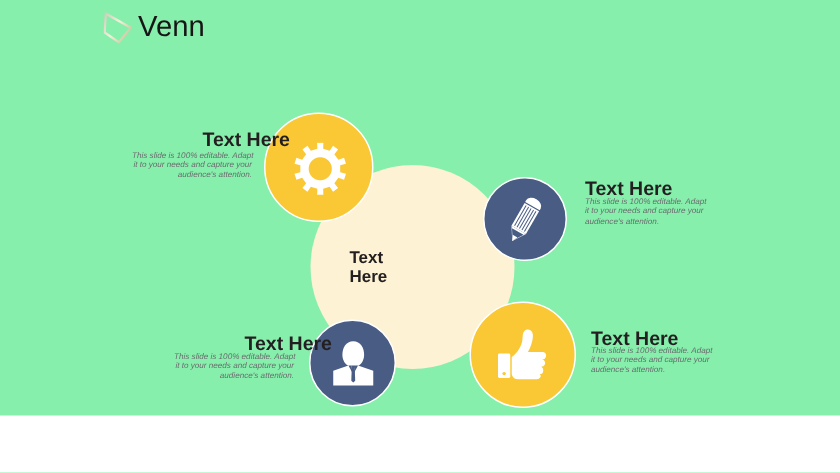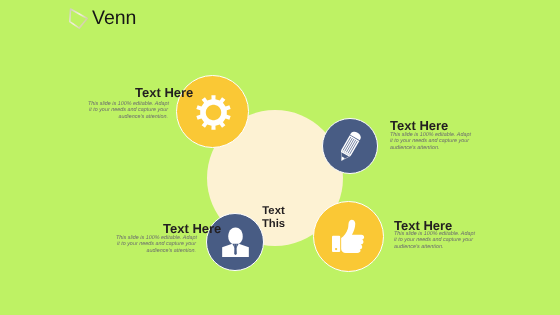--- a/index.html
+++ b/index.html
@@ -1,34 +1,34 @@
 <!DOCTYPE html>
 <html><head>
 <meta charset="utf-8">
 <style>
   html,body{margin:0;padding:0;}
   body{width:560px;height:315px;background:#ffffff;font-family:"Liberation Sans",sans-serif;overflow:hidden;-webkit-font-smoothing:antialiased;text-rendering:geometricPrecision;}
-  #slide{position:relative;width:560px;height:315px;background:#bef264;overflow:hidden;}
+  #slide{position:relative;width:560px;height:277px;background:#86efac;overflow:hidden;}
 
   #logo-mark{position:absolute;left:69px;top:8px;width:19px;height:21px;}
   #logo-text{position:absolute;left:92px;top:9px;font-size:19.5px;font-weight:400;color:#161616;letter-spacing:0px;line-height:1;}
 
   .ttl{position:absolute;font-size:13px;font-weight:700;color:#231f20;line-height:1;white-space:nowrap;}
   .bdy{position:absolute;font-size:5.42px;font-style:italic;color:#6b6c6e;line-height:6.4px;white-space:nowrap;}
   .bdy.r{text-align:right;}
   .bdy.l{text-align:left;}
 
   .circ{position:absolute;border-radius:50%;}
   #cream-circle{left:207px;top:110px;width:136px;height:136px;background:#fdf2d3;}
   #circle-gear{left:175.5px;top:74.5px;width:71px;height:71px;background:#fac835;border:1.5px solid #ffffff;}
   #circle-pencil{left:321.5px;top:117.5px;width:54px;height:54px;background:#485c84;border:1.5px solid #ffffff;}
   #circle-user{left:205.5px;top:212.5px;width:56px;height:56px;background:#485c84;border:1.5px solid #ffffff;}
   #circle-thumb{left:312.5px;top:200.5px;width:69px;height:69px;background:#fac835;border:1.5px solid #ffffff;}
 
-  #center-text{position:absolute;left:233px;top:166px;width:81px;text-align:center;font-size:11.3px;font-weight:700;color:#231f20;line-height:13.3px;margin-top:39px;}
+  #center-text{position:absolute;left:233px;top:166px;width:81px;font-size:11.3px;font-weight:700;color:#231f20;line-height:13.3px;}
 
   .ico{position:absolute;}
   #icon-gear{left:196px;top:95px;width:35px;height:35px;}
   #icon-pencil{left:335px;top:129px;width:30px;height:34px;}
   #icon-user{left:221px;top:226px;width:29px;height:32px;}
   #icon-thumb{left:332px;top:219px;width:34px;height:34px;}
 </style>
 </head>
 <body>
 
@@ -104,21 +104,21 @@
              C72 23 67 37 61 48
              H90 C96 48 99 52 98 57 C97 61 94 63 90 63
              C95 64 97 68 96 72 C95 76 92 78 88 78
              C92 80 93 84 92 88 C91 92 88 93 85 93
              C88 95 88 99 85 101 C83 103 80 104 77 104
              H42 C34 104 28 99 28 92 Z" fill="#ffffff"></path>
   </svg>
 
   <div id="center-text">
     <span>Text</span><br>
-    <span>This</span>
+    <span>Here</span>
   </div>
 
   <div class="ttl" style="left:135px;top:85.5px;">Text Here</div>
   <div class="bdy r" style="left:88px;top:101px;width:80px;">
     <div>This slide is 100% editable. Adapt</div>
     <div>it to your needs and capture your</div>
     <div>audience's attention.</div>
   </div>
 
   <div class="ttl" style="left:390px;top:118.5px;">Text Here</div>

